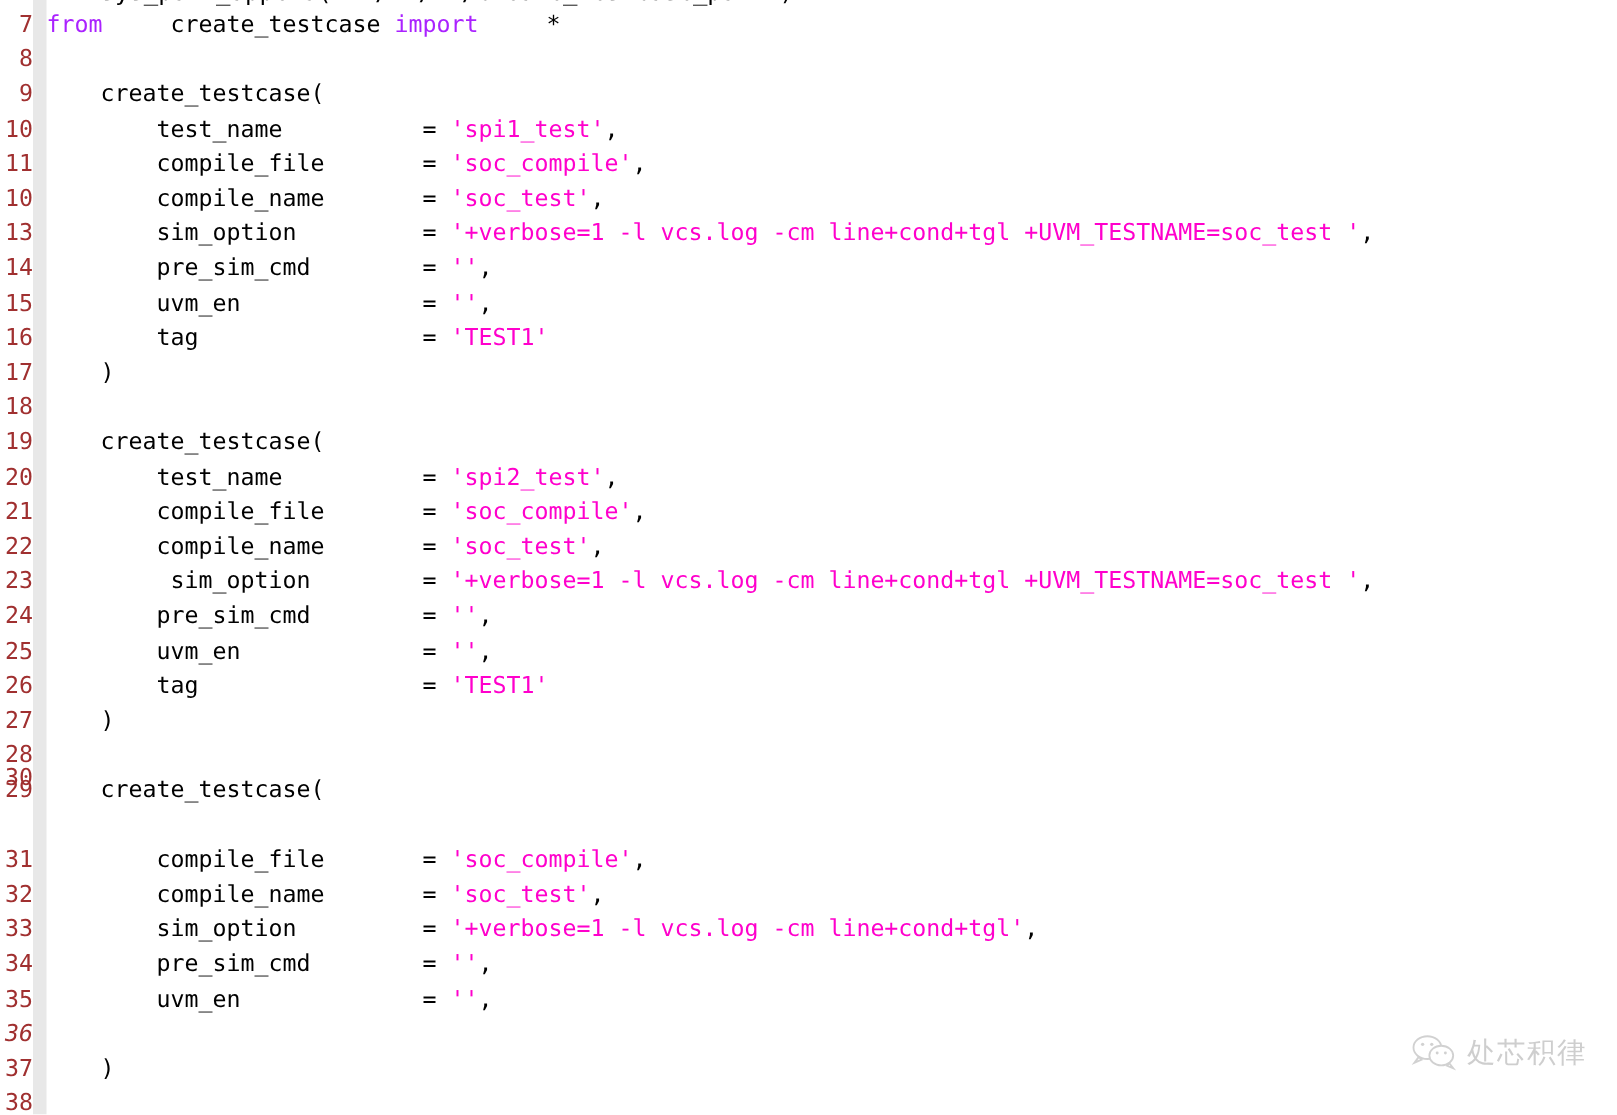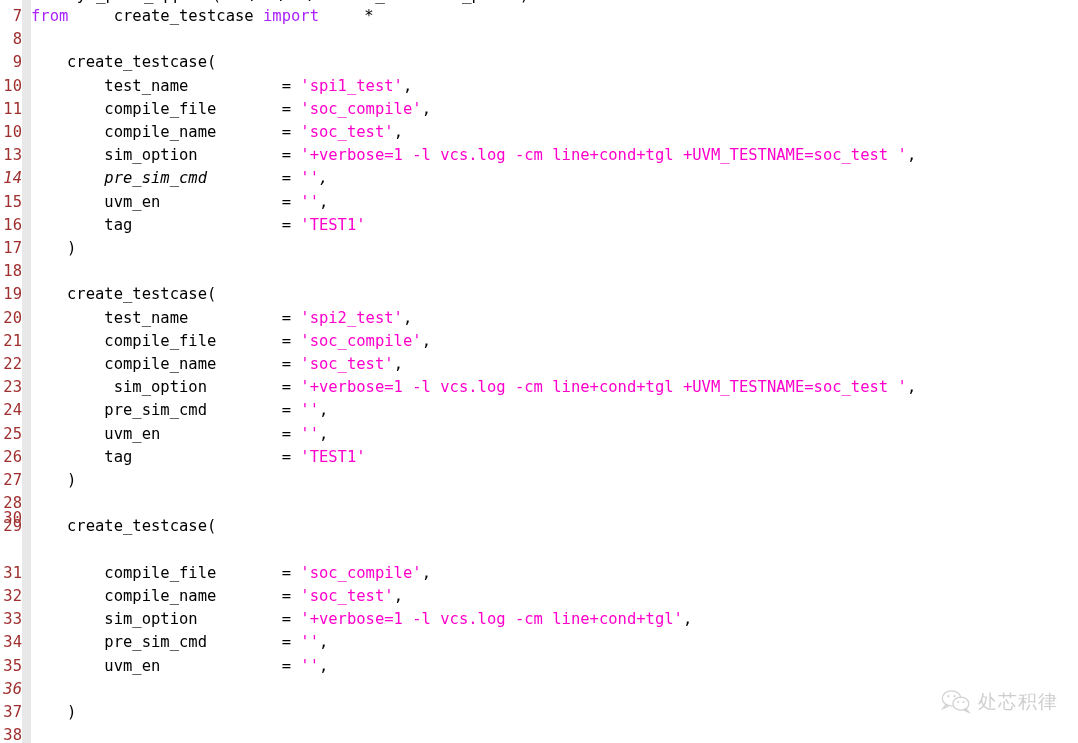--- a/index.html
+++ b/index.html
@@ -119,21 +119,21 @@
         <span class="lnum">6</span>
         <span class="ltext tok-plain">sys_path_append('../../../create_testcase_path')</span>
       </div>
       <div class="code-line" style="position: absolute; left: 0px; top: 5px; width: 1078px;"><span class="lnum">7</span><span class="ltext"><span class="tok-kw">from</span><span class="tok-plain"> create_testcase </span><span class="tok-kw">import</span><span class="tok-plain"> *</span></span></div>
       <div class="code-line" style="position: absolute; left: 0px; top: 28.2px; width: 1078px;"><span class="lnum">8</span><span class="ltext"></span></div>
       <div class="code-line" style="position: absolute; left: 0px; top: 51.4px; width: 1078px;"><span class="lnum">9</span><span class="ltext"><span class="tok-plain">create_testcase(</span></span></div>
       <div class="code-line" style="position: absolute; left: 0px; top: 74.6px; width: 1078px;"><span class="lnum">10</span><span class="ltext"><span class="tok-plain">    test_name          = </span><span class="tok-str">'spi1_test'</span><span class="tok-punct">,</span></span></div>
       <div class="code-line" style="position: absolute; left: 0px; top: 97.8px; width: 857px;"><span class="lnum">11</span><span class="ltext"><span class="tok-plain">    compile_file       = </span><span class="tok-str">'soc_compile'</span><span class="tok-punct">,</span></span></div>
       <div class="code-line" style="position: absolute; left: 0px; top: 121px; width: 1078px;"><span class="lnum">10</span><span class="ltext"><span class="tok-plain">    compile_name       = </span><span class="tok-str">'soc_test'</span><span class="tok-punct">,</span></span></div>
       <div class="code-line" style="position: absolute; left: 0px; top: 144.2px; width: 1078px;"><span class="lnum">13</span><span class="ltext"><span class="tok-plain">    sim_option         = </span><span class="tok-str">'+verbose=1 -l vcs.log -cm line+cond+tgl +UVM_TESTNAME=soc_test '</span><span class="tok-punct">,</span></span></div>
-      <div class="code-line" style="position: absolute; left: 0px; top: 167.4px; width: 1078px; font-style: italic;"><span class="lnum">14</span><span class="ltext"><span class="tok-plain">    pre_sim_cmd        = </span><span class="tok-str">''</span><span class="tok-punct">,</span></span></div>
+      <div class="code-line" style="position: absolute; left: 0px; top: 167.4px; width: 1078px;"><span class="lnum">14</span><span class="ltext"><span class="tok-plain">    pre_sim_cmd        = </span><span class="tok-str">''</span><span class="tok-punct">,</span></span></div>
       <div class="code-line" style="position: absolute; left: 0px; top: 190.6px; width: 1078px;"><span class="lnum">15</span><span class="ltext"><span class="tok-plain">    uvm_en             = </span><span class="tok-str">''</span><span class="tok-punct">,</span></span></div>
       <div class="code-line" style="position: absolute; left: 0px; top: 213.8px; width: 1078px;"><span class="lnum">16</span><span class="ltext"><span class="tok-plain">    tag                = </span><span class="tok-str">'TEST1'</span></span></div>
       <div class="code-line" style="position: absolute; left: 0px; top: 237px; width: 1078px;"><span class="lnum">17</span><span class="ltext"><span class="tok-plain">)</span></span></div>
       <div class="code-line" style="position: absolute; left: 0px; top: 260.2px; width: 1078px;"><span class="lnum">18</span><span class="ltext"></span></div>
       <div class="code-line" style="position: absolute; left: 0px; top: 283.4px; width: 1078px;"><span class="lnum">19</span><span class="ltext"><span class="tok-plain">create_testcase(</span></span></div>
       <div class="code-line" style="position: absolute; left: 0px; top: 306.6px; width: 978px;"><span class="lnum">20</span><span class="ltext"><span class="tok-plain">    test_name          = </span><span class="tok-str">'spi2_test'</span><span class="tok-punct">,</span></span></div>
       <div class="code-line" style="position: absolute; left: 0px; top: 329.8px; width: 1078px;"><span class="lnum">21</span><span class="ltext"><span class="tok-plain">    compile_file       = </span><span class="tok-str">'soc_compile'</span><span class="tok-punct">,</span></span></div>
       <div class="code-line" style="position: absolute; left: 0px; top: 353px; width: 1078px;"><span class="lnum">22</span><span class="ltext"><span class="tok-plain">    compile_name       = </span><span class="tok-str">'soc_test'</span><span class="tok-punct">,</span></span></div>
       <div class="code-line" style="position: absolute; left: 0px; top: 376.2px; width: 1078px;"><span class="lnum">23</span><span class="ltext"><span class="tok-plain">     sim_option        = </span><span class="tok-str">'+verbose=1 -l vcs.log -cm line+cond+tgl +UVM_TESTNAME=soc_test '</span><span class="tok-punct">,</span></span></div>
       <div class="code-line" style="position: absolute; left: 0px; top: 399.4px; width: 1078px;"><span class="lnum">24</span><span class="ltext"><span class="tok-plain">    pre_sim_cmd        = </span><span class="tok-str">''</span><span class="tok-punct">,</span></span></div>

